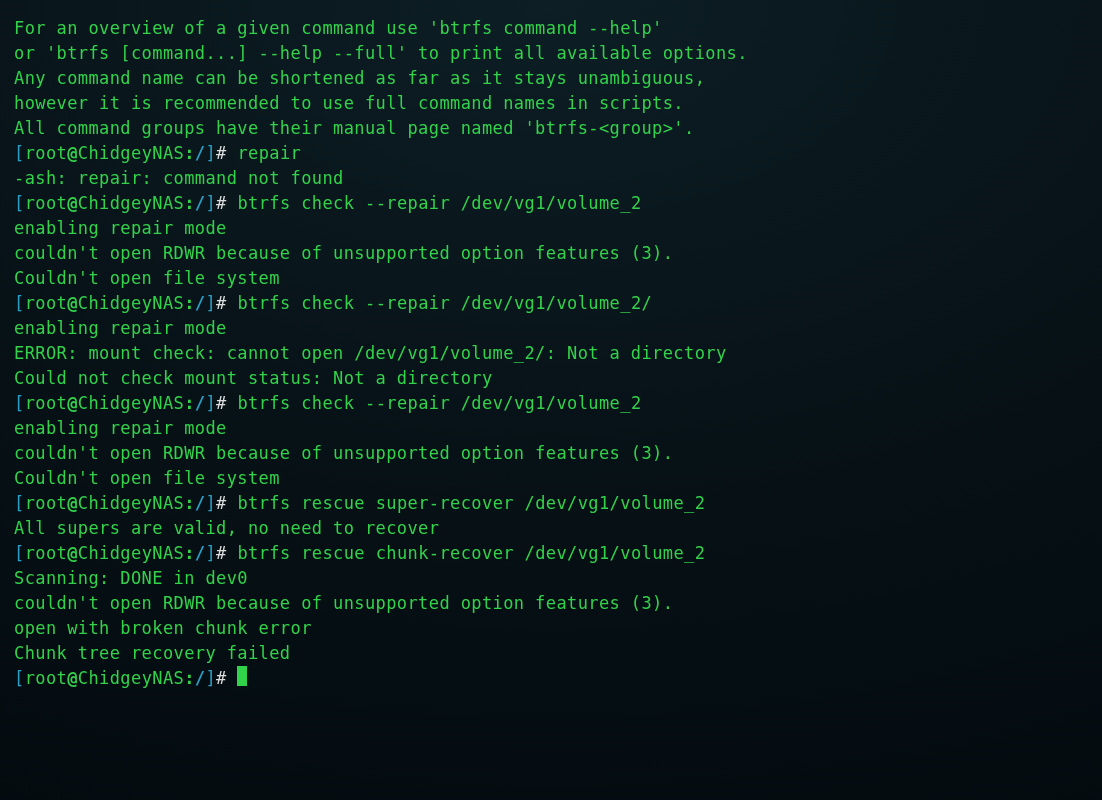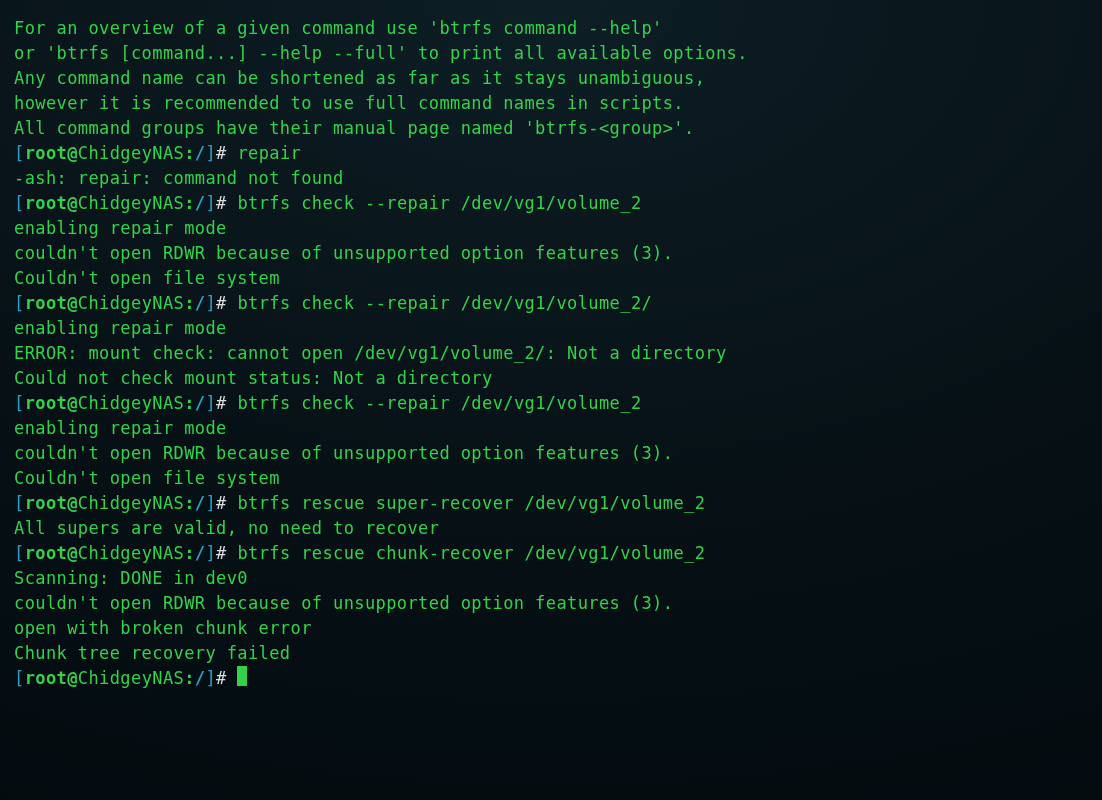--- a/index.html
+++ b/index.html
@@ -19,21 +19,21 @@
     font-family: "Menlo", "Consolas", "DejaVu Sans Mono", monospace;
     font-size: 17px;
     line-height: 25px;
     letter-spacing: 0.4px;
     white-space: pre;
     color: #33d24b;
   }
   .line { display: block; }
   .out { color: #33d24b; }
   .bracket { color: #2aa0c8; }
-  .user { color: #33d24b; font-weight: bold; }
+  .user { color: #33d24b; font-weight: normal; }
   .at   { color: #33d24b; font-weight: bold; }
   .host { color: #33d24b; font-weight: normal; }
   .colon{ color: #33d24b; font-weight: bold; }
   .cwd  { color: #2aa0c8; font-weight: bold; }
   .hash { color: #dddddd; }
   .cmd  { color: #33d24b; }
   .cursor {
     display: inline-block;
     width: 10px;
     height: 20px;

